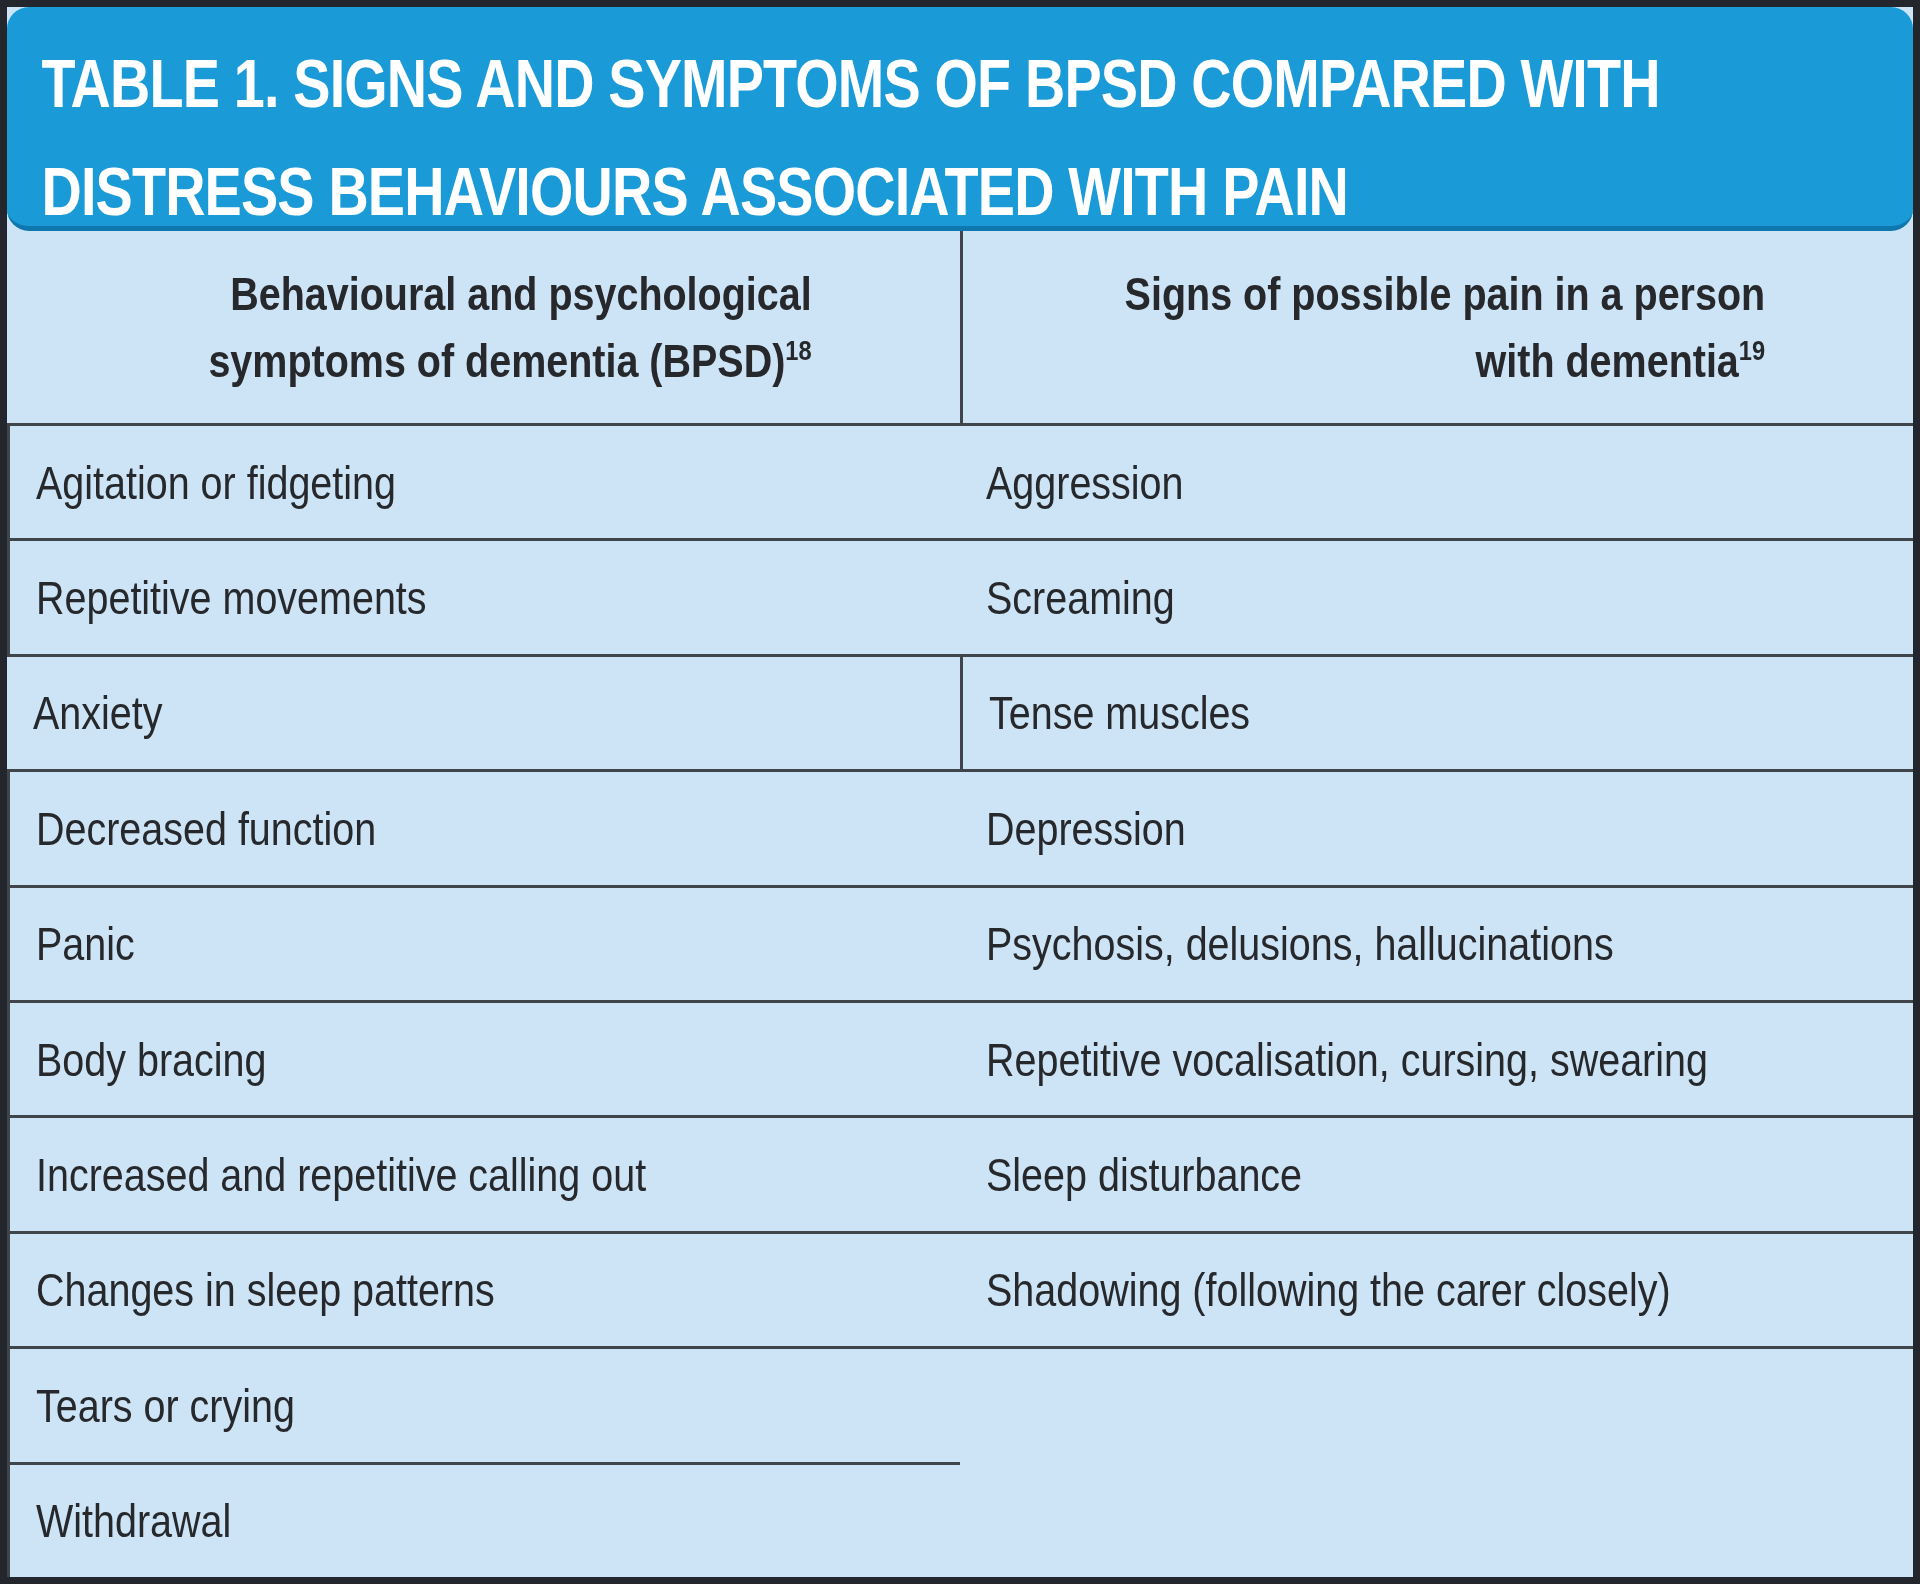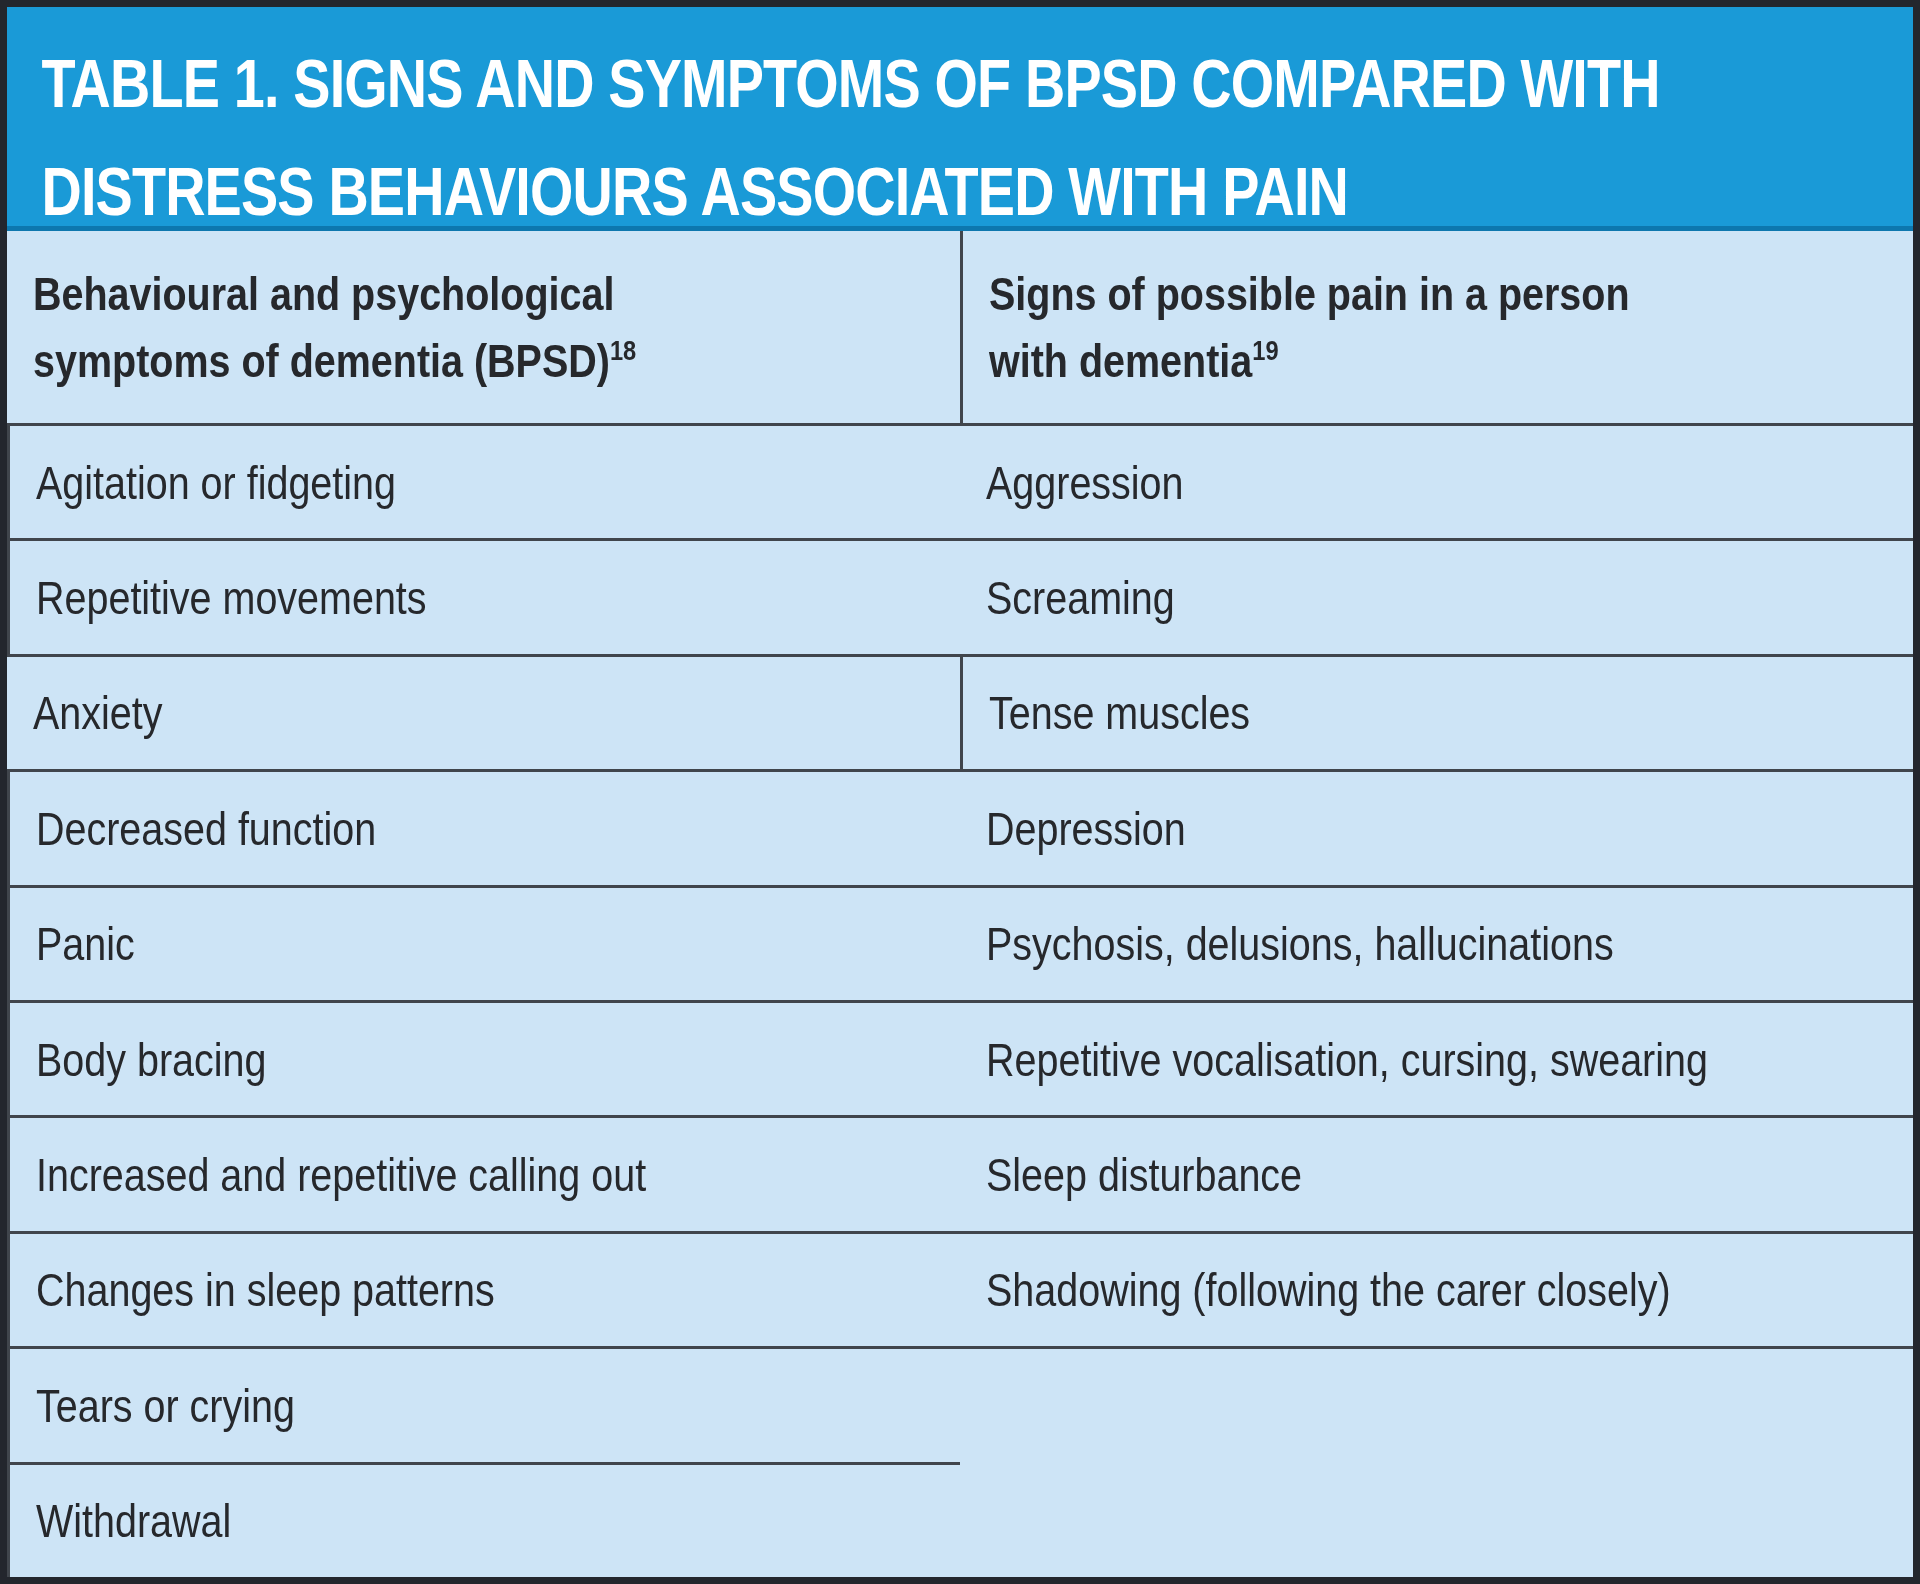--- a/index.html
+++ b/index.html
@@ -26,20 +26,21 @@
     background: var(--cell-bg);
     display: flex;
     flex-direction: column;
   }
   .title-band {
     height: 224px;
     flex: 0 0 224px;
     background: var(--band-blue);
     border-bottom: 5px solid var(--band-edge);
     overflow: hidden;
+    border-radius: 22px;
   }
   .title-text {
     color: var(--title-ink);
     font-size: 68px;
     font-weight: bold;
     letter-spacing: -1px;
     line-height: 108px;
     padding: 22px 0 0 42px;
     transform: scaleX(0.82);
     transform-origin: left top;
@@ -54,21 +55,21 @@
   .cell {
     background: var(--cell-bg);
     color: var(--ink);
     display: flex;
     align-items: center;
     padding-left: 26px;
     border-top: 3px solid var(--line-dark);
     overflow: hidden;
   }
   .cell.right-col { border-left: 3px solid var(--line-dark); padding-left: 26px; }
-  .cell.first-row { border-top: none; }
+  .cell.first-row { border-top: none; text-align: right; }
   .cond {
     transform: scaleX(0.84);
     transform-origin: left center;
     white-space: nowrap;
     font-size: 47px;
     font-weight: 400;
   }
   .cond-block {
     transform: scaleX(0.84);
     transform-origin: left center;

